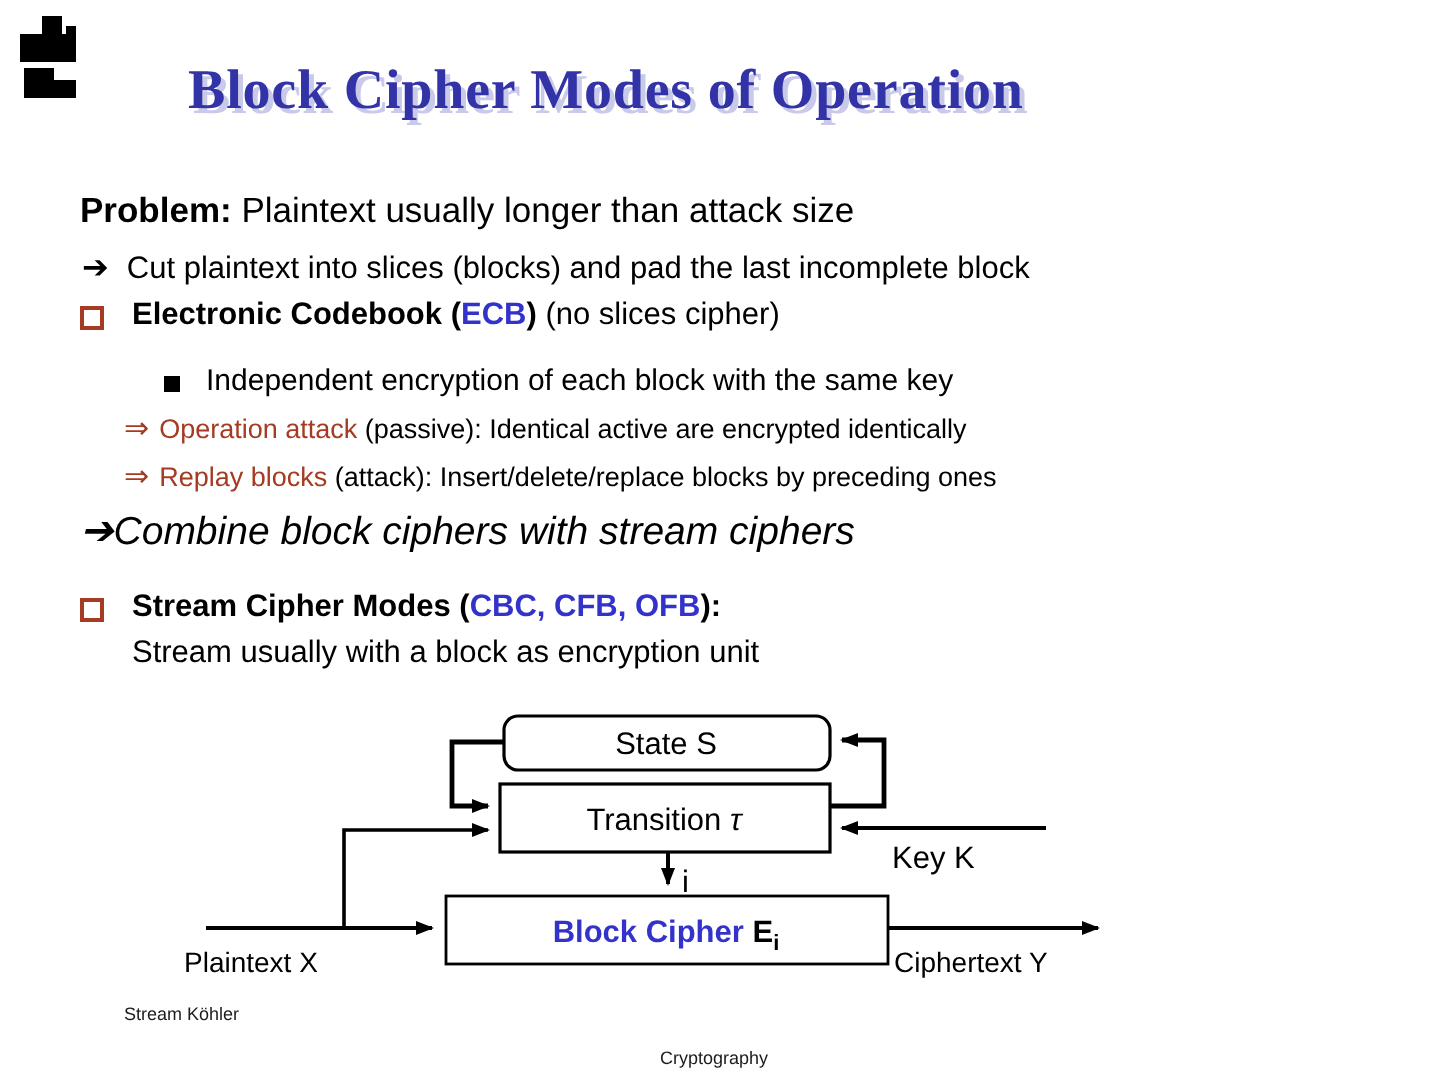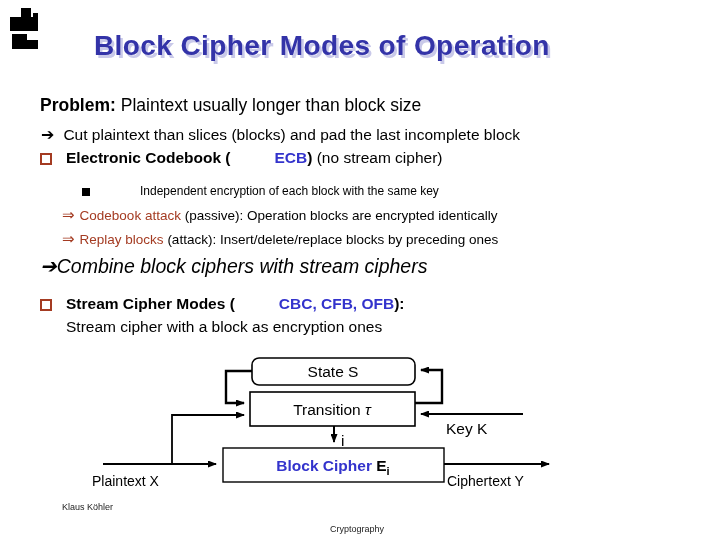--- a/index.html
+++ b/index.html
@@ -10,52 +10,53 @@
   #slide{position:absolute;inset:0;background:#ffffff;}
 
   
   .hm-logo{position:absolute;left:8px;top:6px;width:34px;height:46px;}
   .title{
     position:absolute;left:94px;top:30px;margin:0;
     font-size:28px;font-weight:bold;letter-spacing:0.4px;
     color:var(--title_blue);
     text-shadow:2.5px 2.5px 0 var(--shadow_lavender);
     white-space:nowrap;
+    font-family:Liberation Serif, serif;
   }
   .arcada{position:absolute;left:600px;top:6px;width:120px;height:52px;}
   .arcada-word{
     position:absolute;left:4px;top:18px;
     font-size:15px;font-weight:bold;letter-spacing:1.4px;
     color:var(--logo_navy);white-space:nowrap;
   }
   .arcada-tag{
     position:absolute;left:5px;top:37px;
     font-size:4.5px;letter-spacing:0.3px;color:#8f8f9b;white-space:nowrap;
   }
   .arcada-bird{position:absolute;left:62px;top:0px;width:58px;height:48px;}
 
   
   .line{position:absolute;white-space:nowrap;color:#000;}
   .b{font-weight:bold;}
-  .blue{color:var(--inline_blue);padding-left:44px;}
+  .blue{color:var(--inline_blue);}
   .rust{color:var(--accent_rust);}
 
   #problem{left:40px;top:94px;font-size:17.5px;line-height:22px;}
   #cut{left:41px;top:125px;font-size:15.5px;line-height:20px;}
   #cut .glyph{font-size:16px;margin-right:9px;}
   .sq-hollow{
     position:absolute;width:8px;height:8px;
     border:2px solid var(--accent_rust);background:#fff;
   }
   #ecb-bullet{left:40px;top:153px;}
   #ecb{left:66px;top:148px;font-size:15.5px;line-height:20px;}
   #ecb .note{font-weight:normal;}
   .sq-filled{position:absolute;width:8px;height:8px;background:#000;}
   #sub1-bullet{left:82px;top:188px;}
-  #sub1{left:103px;top:182px;font-size:12px;line-height:18px;margin-left:37px;}
+  #sub1{left:103px;top:182px;font-size:15px;line-height:18px;}
   #sub2{left:62px;top:206px;font-size:13.5px;line-height:18px;}
   #sub3{left:62px;top:230px;font-size:13.5px;line-height:18px;}
   .imp{font-size:15px;margin-right:5px;}
   #combine{left:40px;top:253px;font-size:19.5px;line-height:26px;font-style:italic;}
   #combine .glyph{font-size:20px;}
   #modes-bullet{left:40px;top:299px;}
   #modes{left:66px;top:293px;font-size:15.5px;line-height:21px;}
   #modes2{left:66px;top:316px;font-size:15.5px;line-height:21px;}
 
   
@@ -82,55 +83,55 @@
     <rect x="25" y="7" width="5" height="6" fill="#000"></rect>
     <rect x="2" y="11" width="28" height="14" fill="#000"></rect>
     <rect x="4" y="28" width="26" height="15" fill="#000"></rect>
     <rect x="19" y="28" width="11" height="6" fill="#fff"></rect>
   </svg>
 
   <h1 class="title">Block Cipher Modes of Operation</h1>
 
 
   <div class="line" id="problem">
-    <span class="b">Problem:</span><span> Plaintext usually longer than block size</span>
+    <span class="b">Problem:</span><span> Plaintext usually longer than attack size</span>
   </div>
 
   <div class="line" id="cut">
-    <span class="glyph">➔</span><span>Cut plaintext than slices (blocks) and pad the last incomplete block</span>
+    <span class="glyph">➔</span><span>Cut plaintext into slices (blocks) and pad the last incomplete block</span>
   </div>
 
   <div class="sq-hollow" id="ecb-bullet"></div>
   <div class="line b" id="ecb">
-    <span>Electronic Codebook (</span><span class="blue">ECB</span><span>)</span><span class="note"> (no stream cipher)</span>
+    <span>Electronic Codebook (</span><span class="blue">ECB</span><span>)</span><span class="note"> (no slices cipher)</span>
   </div>
 
   <div class="sq-filled" id="sub1-bullet"></div>
   <div class="line" id="sub1">
     <span>Independent encryption of each block with the same key</span>
   </div>
 
   <div class="line" id="sub2">
-    <span class="imp rust">⇒</span><span class="rust">Codebook attack</span><span> (passive): Operation blocks are encrypted identically</span>
+    <span class="imp rust">⇒</span><span class="rust">Operation attack</span><span> (passive): Identical active are encrypted identically</span>
   </div>
 
   <div class="line" id="sub3">
     <span class="imp rust">⇒</span><span class="rust">Replay blocks</span><span> (attack): Insert/delete/replace blocks by preceding ones</span>
   </div>
 
   <div class="line" id="combine">
     <span class="glyph">➔</span><span>Combine block ciphers with stream ciphers</span>
   </div>
 
   <div class="sq-hollow" id="modes-bullet"></div>
   <div class="line b" id="modes">
     <span>Stream Cipher Modes (</span><span class="blue">CBC, CFB, OFB</span><span>):</span>
   </div>
   <div class="line" id="modes2">
-    <span>Stream cipher with a block as encryption ones</span>
+    <span>Stream usually with a block as encryption unit</span>
   </div>
 
   <svg class="diagram" viewBox="0 0 720 540">
     <defs>
       <marker id="ah" markerWidth="9" markerHeight="7" refX="8" refY="3.5" orient="auto" markerUnits="userSpaceOnUse">
         <path d="M0,0 L9,3.5 L0,7 Z" fill="#000"></path>
       </marker>
     </defs>
 
     <rect x="252" y="358" width="163" height="27" rx="7" fill="#fff" stroke="#000" stroke-width="1.6"></rect>
@@ -154,16 +155,16 @@
     <rect x="223" y="448" width="221" height="34" fill="#fff" stroke="#000" stroke-width="1.4"></rect>
     <text x="333" y="471" text-anchor="middle" class="blocktext"><tspan class="bluefill">Block Cipher</tspan><tspan> E</tspan><tspan dy="4" font-size="11">i</tspan></text>
 
     <line x1="103" y1="464" x2="216" y2="464" stroke="#000" stroke-width="2" marker-end="url(#ah)"></line>
     <text x="92" y="486" class="lbl">Plaintext X</text>
 
     <line x1="444" y1="464" x2="549" y2="464" stroke="#000" stroke-width="2" marker-end="url(#ah)"></line>
     <text x="447" y="486" class="lbl">Ciphertext Y</text>
   </svg>
 
-  <div class="footer-item" id="footer-author">Klaus Köhler</div>
+  <div class="footer-item" id="footer-author">Stream Köhler</div>
   <div class="footer-item" id="footer-course">Cryptography</div>
 
 </div>
 
 </body></html>

